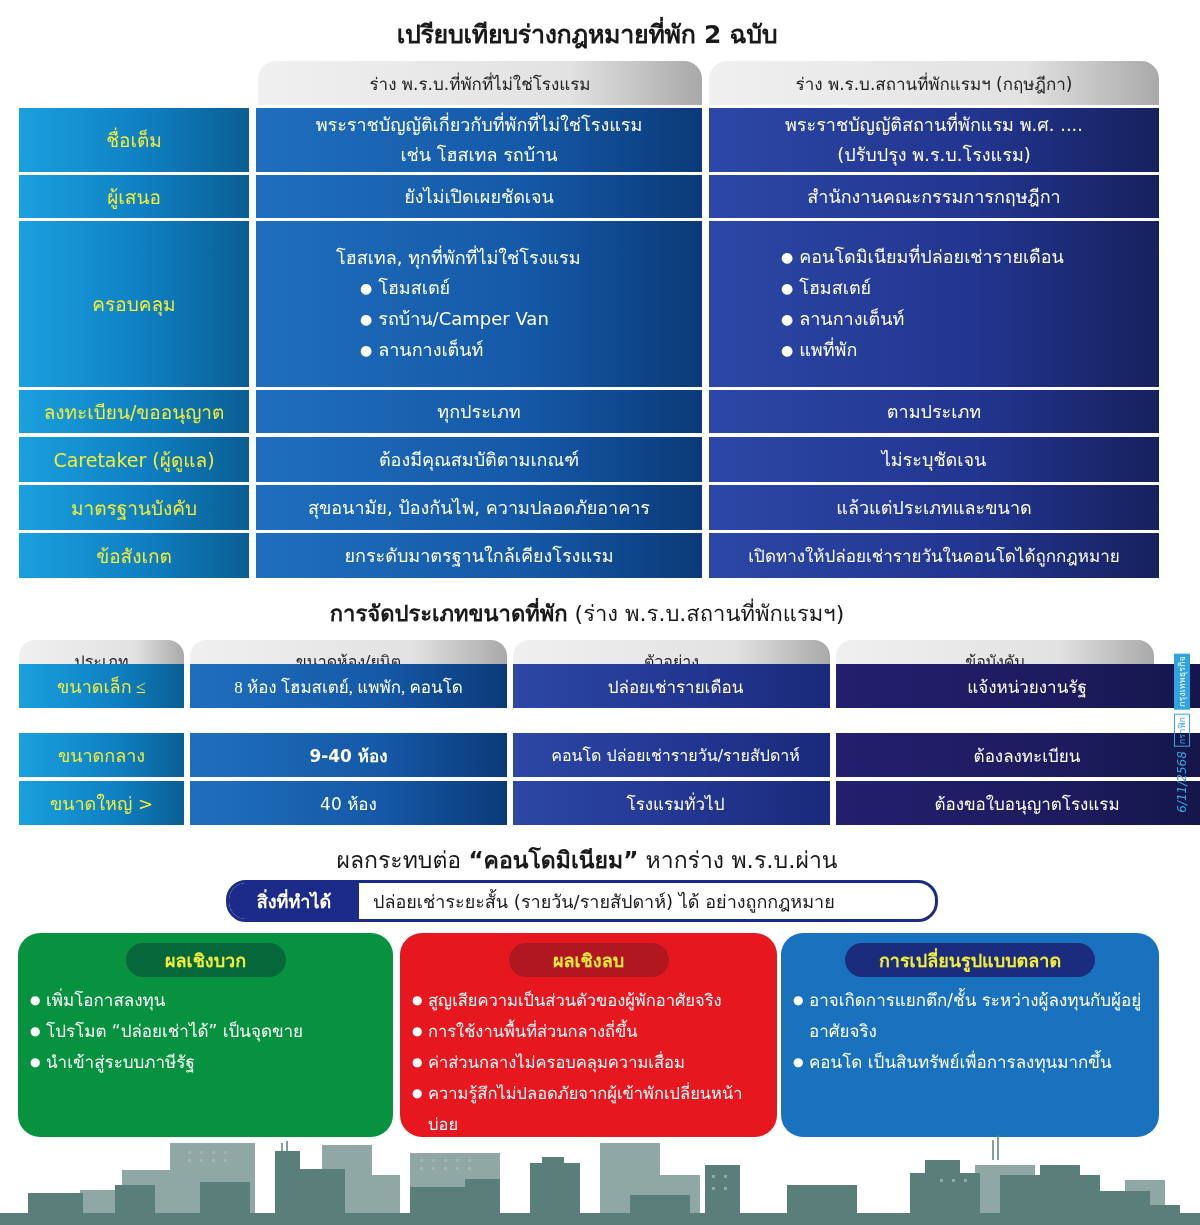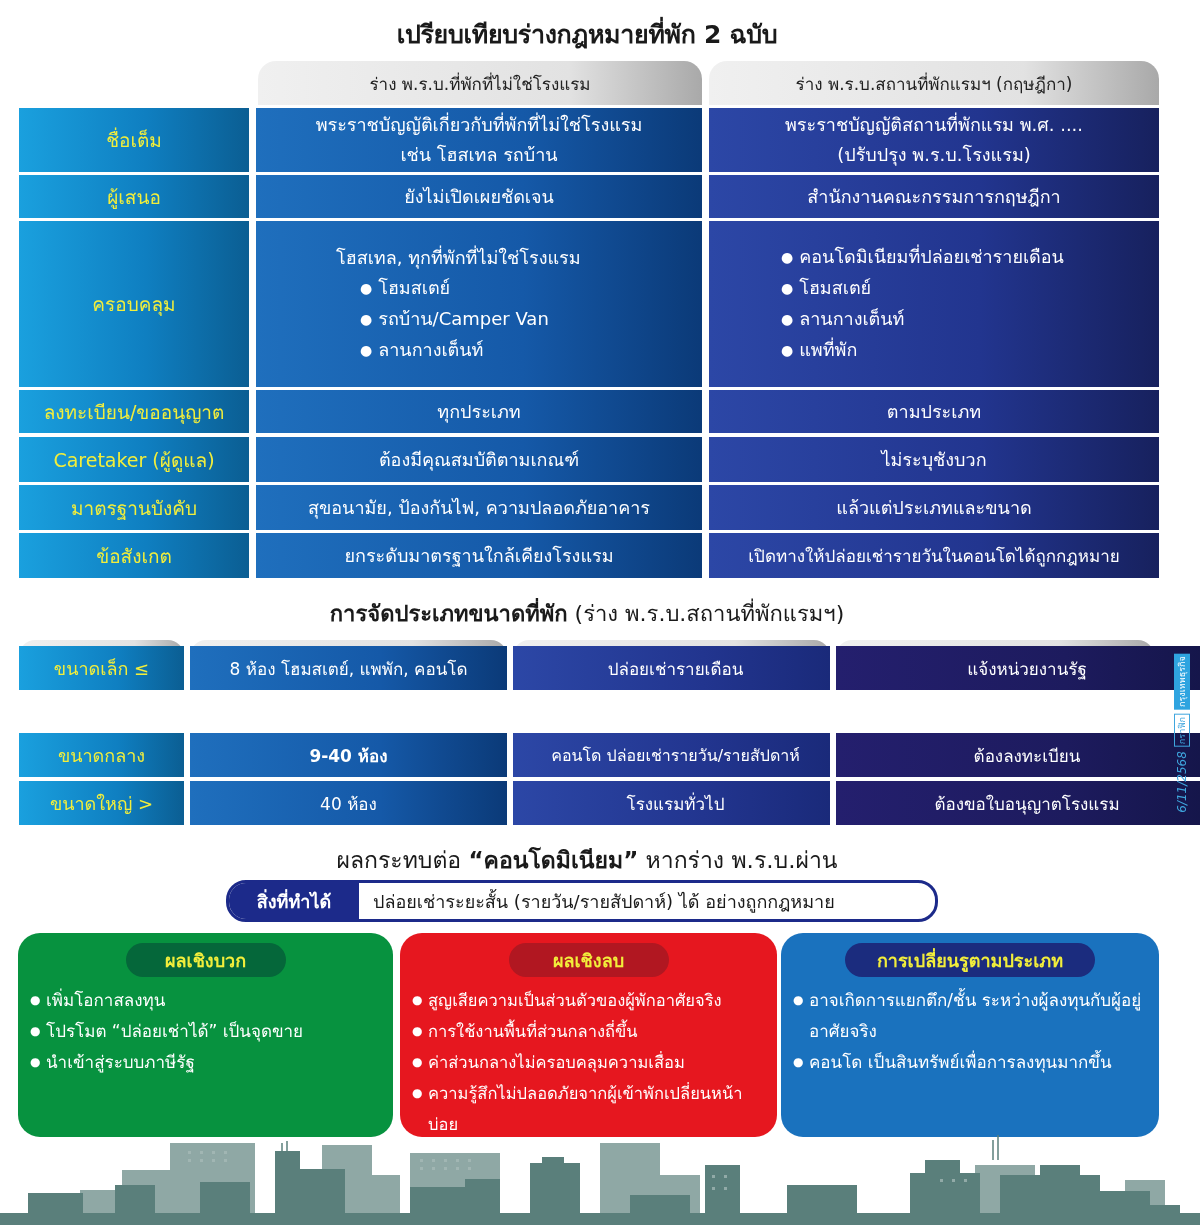--- a/index.html
+++ b/index.html
@@ -173,21 +173,21 @@
 
   <div class="row" style="top:390px;height:43px;">
     <div class="cell c-label">ลงทะเบียน/ขออนุญาต</div>
     <div class="cell c-a">ทุกประเภท</div>
     <div class="cell c-b">ตามประเภท</div>
   </div>
 
   <div class="row" style="top:437px;height:45px;">
     <div class="cell c-label">Caretaker (ผู้ดูแล)</div>
     <div class="cell c-a">ต้องมีคุณสมบัติตามเกณฑ์</div>
-    <div class="cell c-b">ไม่ระบุชังบวก</div>
+    <div class="cell c-b">ไม่ระบุชัดเจน</div>
   </div>
 
   <div class="row" style="top:485px;height:45px;">
     <div class="cell c-label">มาตรฐานบังคับ</div>
     <div class="cell c-a">สุขอนามัย, ป้องกันไฟ, ความปลอดภัยอาคาร</div>
     <div class="cell c-b">แล้วแต่ประเภทและขนาด</div>
   </div>
 
   <div class="row" style="top:533px;height:45px;">
     <div class="cell c-label">ข้อสังเกต</div>
@@ -197,21 +197,21 @@
 
   <div class="title-2">
     <b>การจัดประเภทขนาดที่พัก</b><span> (ร่าง พ.ร.บ.สถานที่พักแรมฯ)</span>
   </div>
 
   <div class="th-g g-c0">ประเภท</div>
   <div class="th-g g-c1">ขนาดห้อง/ยูนิต</div>
   <div class="th-g g-c2">ตัวอย่าง</div>
   <div class="th-g g-c3">ข้อบังคับ</div>
 
-  <div class="grow" style="top:646px;">
+  <div class="grow" style="top:664px;font-family:Liberation Serif, serif;">
     <div class="gcell gl">ขนาดเล็ก ≤</div>
     <div class="gcell gs">8 ห้อง โฮมสเตย์, แพพัก, คอนโด</div>
     <div class="gcell ge">ปล่อยเช่ารายเดือน</div>
     <div class="gcell gr">แจ้งหน่วยงานรัฐ</div>
   </div>
   <div class="grow" style="top:733px;">
     <div class="gcell gl">ขนาดกลาง</div>
     <div class="gcell gs" style="font-weight:bold;">9-40 ห้อง</div>
     <div class="gcell ge" style="font-size:16px;">คอนโด ปล่อยเช่ารายวัน/รายสัปดาห์</div>
     <div class="gcell gr">ต้องลงทะเบียน</div>
@@ -253,21 +253,21 @@
     <div class="pill">ผลเชิงลบ</div>
     <ul class="plist">
       <li>สูญเสียความเป็นส่วนตัวของผู้พักอาศัยจริง</li>
       <li>การใช้งานพื้นที่ส่วนกลางถี่ขึ้น</li>
       <li>ค่าส่วนกลางไม่ครอบคลุมความเสื่อม</li>
       <li>ความรู้สึกไม่ปลอดภัยจากผู้เข้าพักเปลี่ยนหน้าบ่อย</li>
     </ul>
   </div>
 
   <div class="panel p-blue">
-    <div class="pill">การเปลี่ยนรูตามประเภท</div>
+    <div class="pill">การเปลี่ยนรูปแบบตลาด</div>
     <ul class="plist">
       <li>อาจเกิดการแยกตึก/ชั้น ระหว่างผู้ลงทุนกับผู้อยู่อาศัยจริง</li>
       <li>คอนโด เป็นสินทรัพย์เพื่อการลงทุนมากขึ้น</li>
     </ul>
   </div>
 
   <svg class="skyline" viewBox="0 0 1200 90" preserveAspectRatio="none">
     <g fill="#8fa8a5">
       <rect x="170" y="8" width="85" height="82"></rect>
       <rect x="322" y="10" width="50" height="80"></rect>

